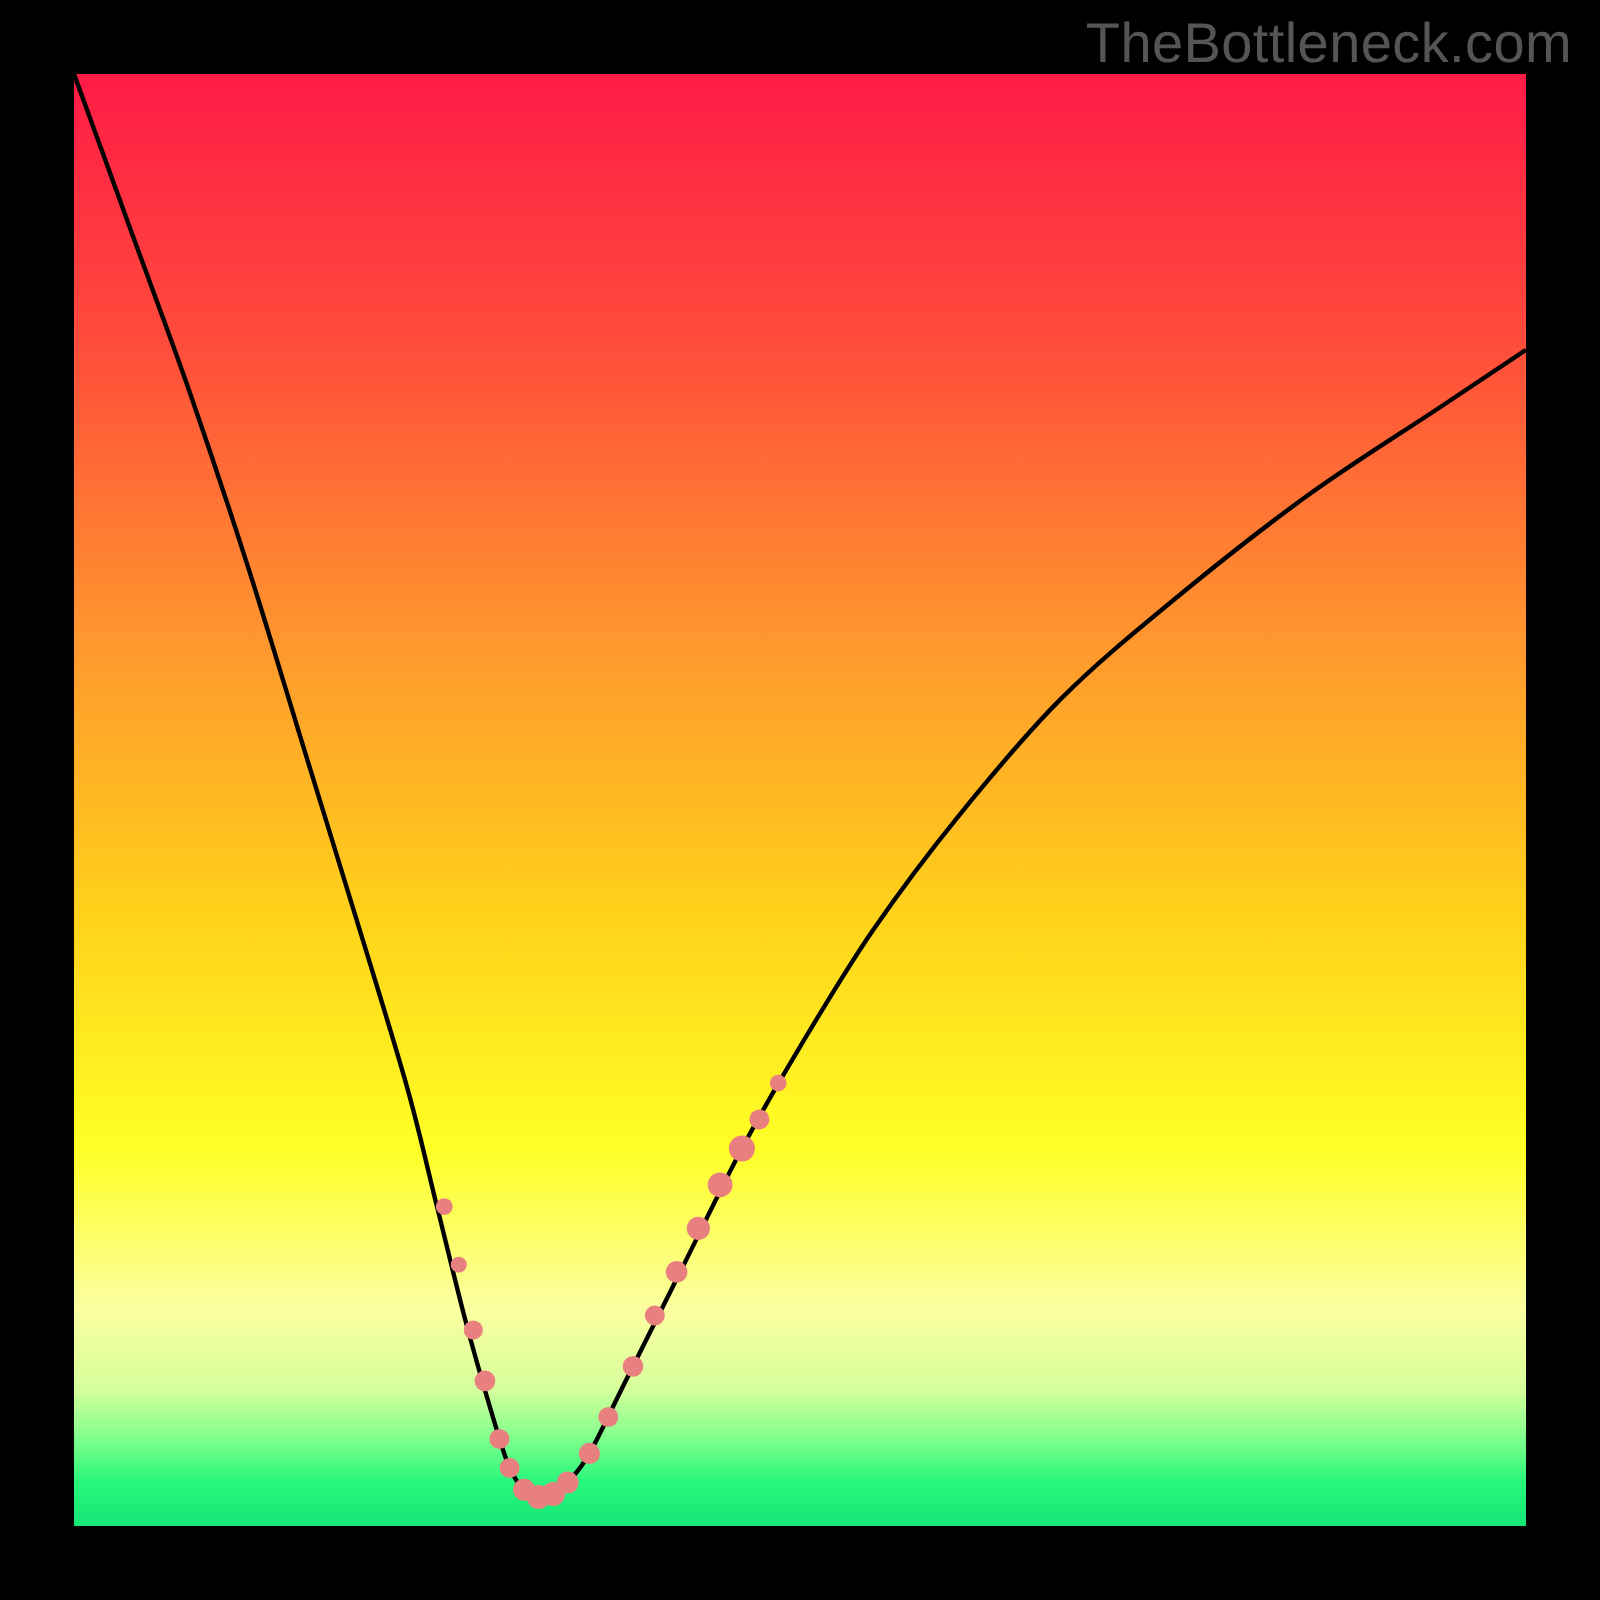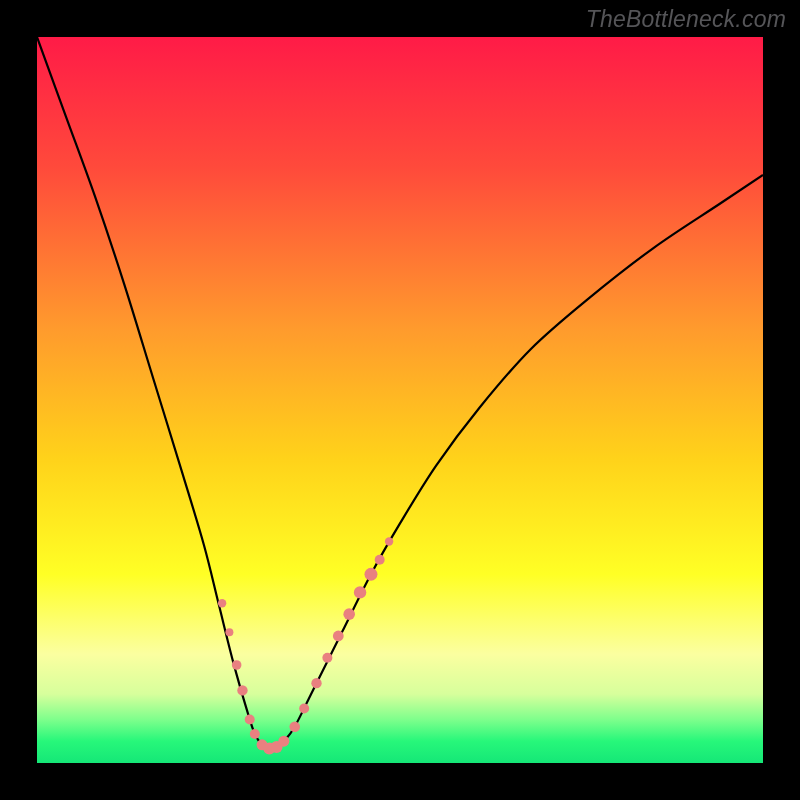--- a/index.html
+++ b/index.html
@@ -15,25 +15,24 @@
     width: 800px;
     height: 800px;
     background: #000;
     position: relative;
   }
   .watermark {
     position: absolute;
     top: 6px;
     right: 14px;
     color: #555558;
-    font-size: 23px;
+    font-size: 28px;
     font-weight: 500;
     letter-spacing: 0.2px;
     z-index: 5;
-    font-style: italic;
   }
   .plot-frame {
     position: absolute;
     left: 37px;
     top: 37px;
     width: 726px;
     height: 726px;
     overflow: hidden;
   }
   .gradient-bg {

